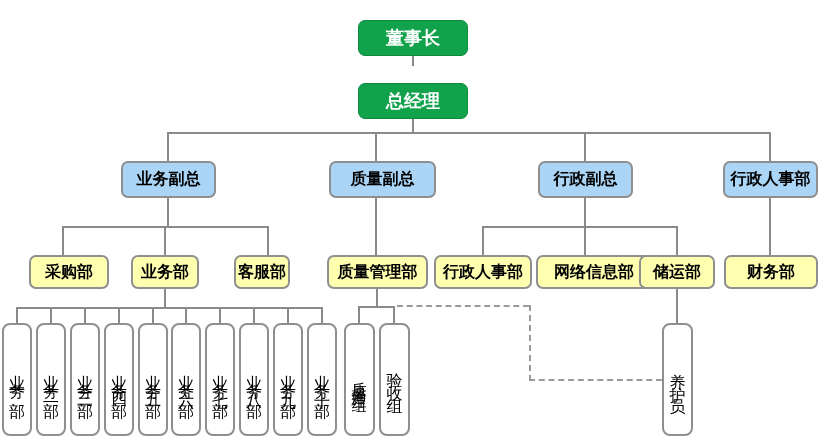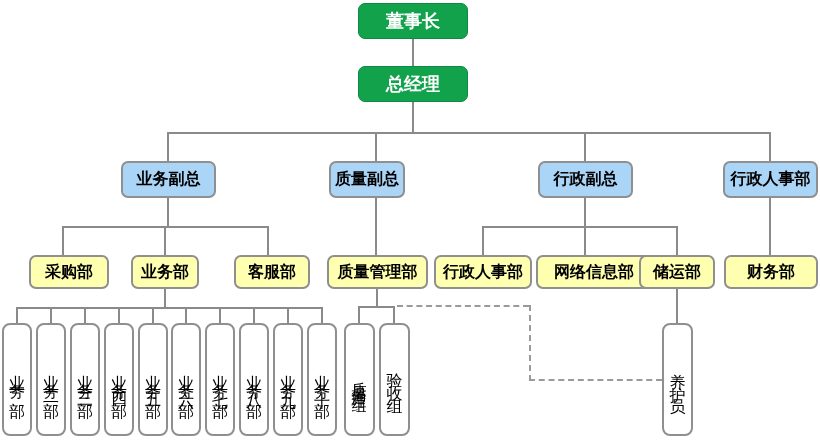--- a/index.html
+++ b/index.html
@@ -2,21 +2,21 @@
 <html><head>
 <meta charset="utf-8">
 <style>
   * { margin:0; padding:0; box-sizing:border-box; }
   html,body { background:#ffffff; }
   body { font-family:"Liberation Sans","DejaVu Sans",sans-serif; }
   .canvas { position:relative; width:820px; height:440px; background:#ffffff; overflow:hidden; }
 
   .node { position:absolute; display:flex; align-items:center; justify-content:center;
           font-weight:bold; border-radius:7px; white-space:nowrap; }
-  .exec { background:#12A24C; color:#ffffff; font-size:18px; border:1px solid #0d8a40; }
+  .exec { background:#12A24C; color:#ffffff; font-size:18px; border:1px solid #0d8a40;margin-top:17px; }
   .vp   { background:#AAD5F6; color:#000000; font-size:16px; border:2px solid #8f8f8f;font-family:Liberation Serif, serif; }
   .dept { background:#FFFFB0; color:#000000; font-size:16px; border:2px solid #8f8f8f; }
 
   .vnode { position:absolute; background:#ffffff; border:2px solid #8f8f8f; border-radius:8px;
            display:flex; align-items:center; justify-content:center; }
   .vtext { writing-mode:vertical-rl; text-orientation:upright; color:#000000; font-size:16px; line-height:1; }
   .v4 { letter-spacing:9px; }
   .v5 { font-size:15px; letter-spacing:4px; }
   .v3 { letter-spacing:13px; }
 
@@ -72,27 +72,27 @@
   <div class="vline" style="left:676px;top:289px;height:34px"></div>
 
   <div class="hdash" style="left:397px;top:305px;width:132px"></div>
   <div class="vdash" style="left:529px;top:305px;height:76px"></div>
   <div class="hdash" style="left:529px;top:379px;width:133px"></div>
 
   <div class="node exec" style="left:358px;top:3px;width:110px;height:36px">董事长</div>
   <div class="node exec" style="left:358px;top:66px;width:110px;height:36px">总经理</div>
 
   <div class="node vp" style="left:121px;top:161px;width:95px;height:37px">业务副总</div>
-  <div class="node vp" style="left:329px;top:161px;width:76px;height:37px">质量副总</div>
+  <div class="node vp" style="left:329px;top:161px;width:107px;height:37px">质量副总</div>
   <div class="node vp" style="left:538px;top:161px;width:95px;height:37px">行政副总</div>
   <div class="node vp" style="left:723px;top:161px;width:95px;height:37px">行政人事部</div>
 
   <div class="node dept" style="left:29px;top:255px;width:80px;height:34px">采购部</div>
   <div class="node dept" style="left:131px;top:255px;width:68px;height:34px">业务部</div>
-  <div class="node dept" style="left:234px;top:255px;width:76px;height:34px">客服部</div>
+  <div class="node dept" style="left:234px;top:255px;width:56px;height:34px">客服部</div>
   <div class="node dept" style="left:327px;top:255px;width:101px;height:34px">质量管理部</div>
   <div class="node dept" style="left:434px;top:255px;width:98px;height:34px">行政人事部</div>
   <div class="node dept" style="left:536px;top:255px;width:116px;height:34px">网络信息部</div>
   <div class="node dept" style="left:639px;top:255px;width:76px;height:34px">储运部</div>
   <div class="node dept" style="left:724px;top:255px;width:94px;height:34px">财务部</div>
 
   <div class="vnode" style="left:2px;top:323px;width:30px;height:113px">
     <span class="vtext v4">业务一部</span>
     </div>
   <div class="vnode" style="left:36px;top:323px;width:30px;height:113px">

